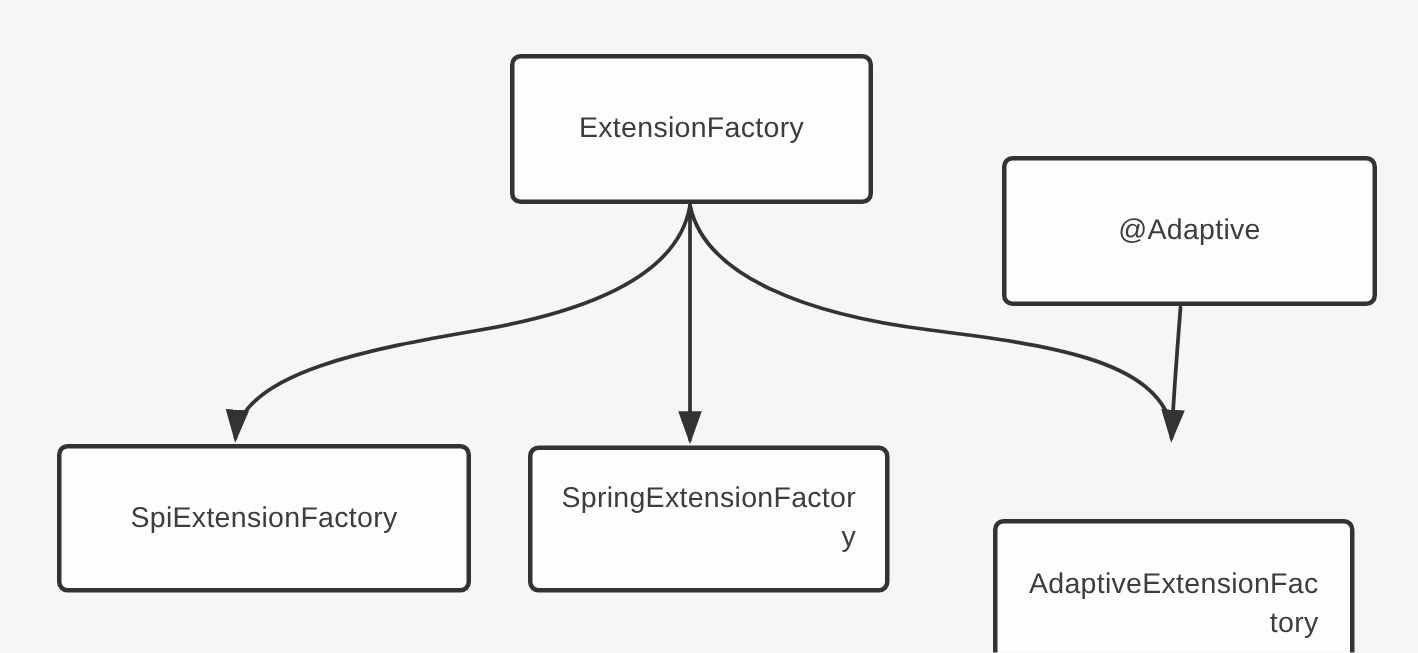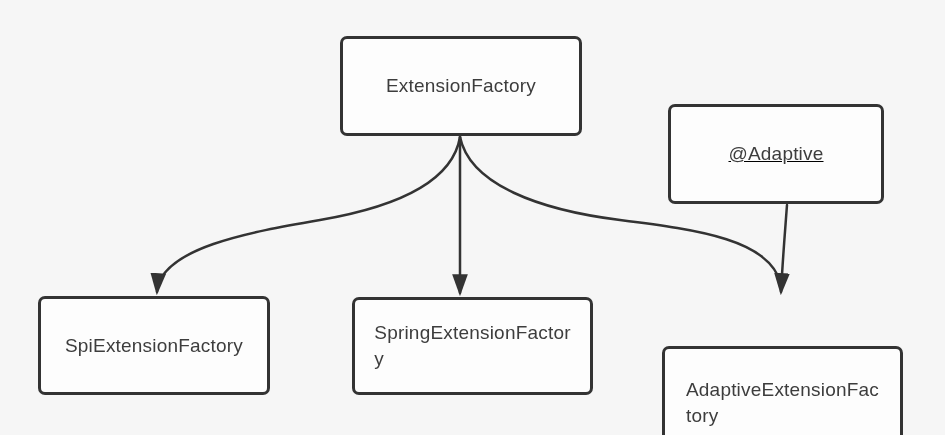--- a/index.html
+++ b/index.html
@@ -32,21 +32,21 @@
     border-radius: 7px;
     display: flex;
     align-items: center;
     justify-content: center;
     cursor: default;
   }
   .node .label {
     font-size: 19px;
     line-height: 1.35;
     color: var(--text, #3d3d3d);
-    text-align: left;
+    text-align: right;
     white-space: pre-line;
     letter-spacing: 0.2px;
   }
 </style>
 </head>
 <body>
 
 <div class="canvas">
   <svg class="edges-layer" width="945" height="435" viewBox="0 0 945 435" xmlns="http://www.w3.org/2000/svg">
     <defs>
@@ -58,24 +58,24 @@
         <path class="edge" d="M 460 137 C 452 185, 390 208, 320 220 C 250 232, 160 248, 157 292" marker-end="url(#arrowhead)"></path>
         <path class="edge" d="M 460 137 L 460 293" marker-end="url(#arrowhead)"></path>
         <path class="edge" d="M 460 137 C 470 185, 540 210, 620 220 C 700 230, 770 240, 781 284"></path>
         <path class="edge" d="M 787 205 C 785 232, 783 255, 781 292" marker-end="url(#arrowhead)"></path>
       </g>
   </svg>
   <div>
       <div class="node" style="left: 340px; top: 36px; width: 242px; height: 100px;">
         <span class="label">ExtensionFactory</span>
       </div>
-      <div class="node" style="left: 668px; top: 104px; width: 216px; height: 100px; text-decoration: underline;">
+      <div class="node" style="left: 668px; top: 104px; width: 250px; height: 100px;">
         <span class="label">@Adaptive</span>
       </div>
-      <div class="node" style="left: 38px; top: 296px; width: 232px; height: 99px;">
+      <div class="node" style="left: 38px; top: 296px; width: 276px; height: 99px;">
         <span class="label">SpiExtensionFactory</span>
       </div>
       <div class="node" style="left: 352px; top: 297px; width: 241px; height: 98px;">
         <span class="label">SpringExtensionFactor
 y</span>
       </div>
       <div class="node" style="left: 662px; top: 298px; width: 241px; height: 114px; margin-top: 48px;">
         <span class="label">AdaptiveExtensionFac
 tory</span>
       </div>

